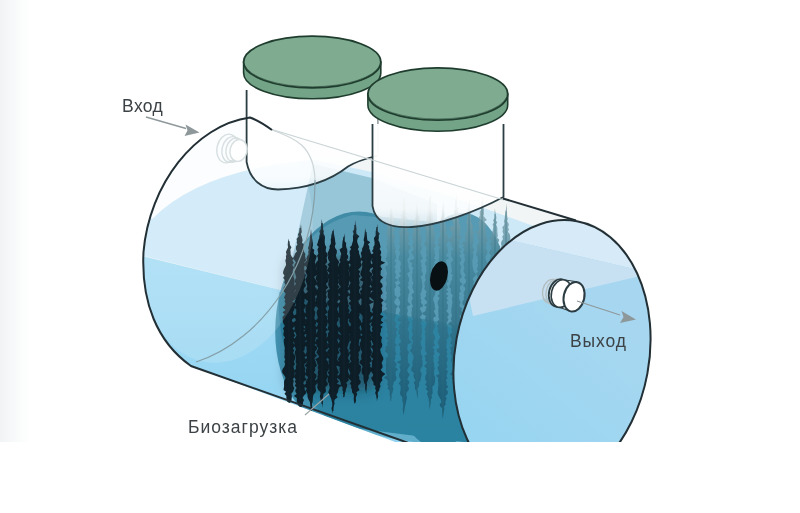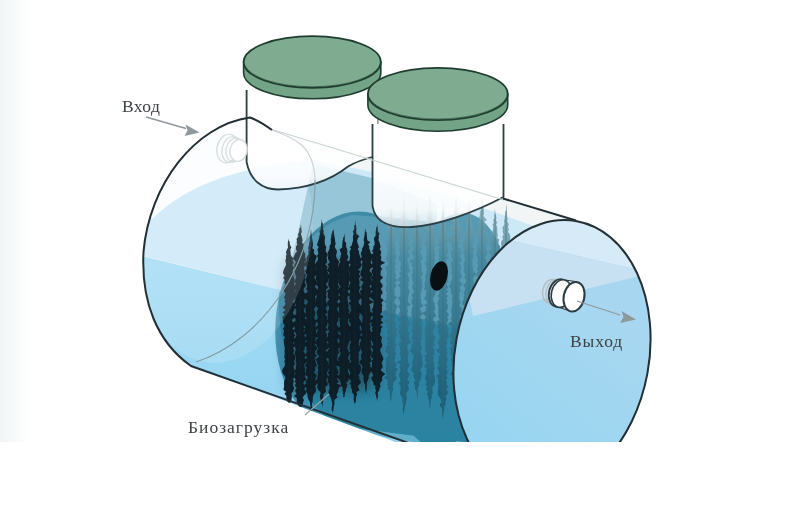--- a/index.html
+++ b/index.html
@@ -1,17 +1,17 @@
 <!DOCTYPE html>
 <html><head>
 <meta charset="utf-8">
 <style>
   html,body { margin:0; padding:0; background:#ffffff; }
   .stage { position:relative; width:800px; height:442px; overflow:hidden;
-           font-family:Liberation Serif, serif; }
+           font-family:Liberation Sans, sans-serif; }
   .bf { fill:url(#fgrad); fill-opacity:0.96; }
   .bfs { stroke:#13252e; stroke-width:1.2; stroke-opacity:0.85; fill:none; }
   .bb { fill:url(#bgrad2); fill-opacity:0.8; }
   .bbs { stroke:#2d6e81; stroke-width:1; stroke-opacity:0.55; fill:none; }
   text { fill:#3c4245; font-size:17.5px; letter-spacing:0.4px; }
 </style>
 </head>
 <body>
 <div class="stage">
 <svg width="800" height="513" viewBox="0 0 800 513">

